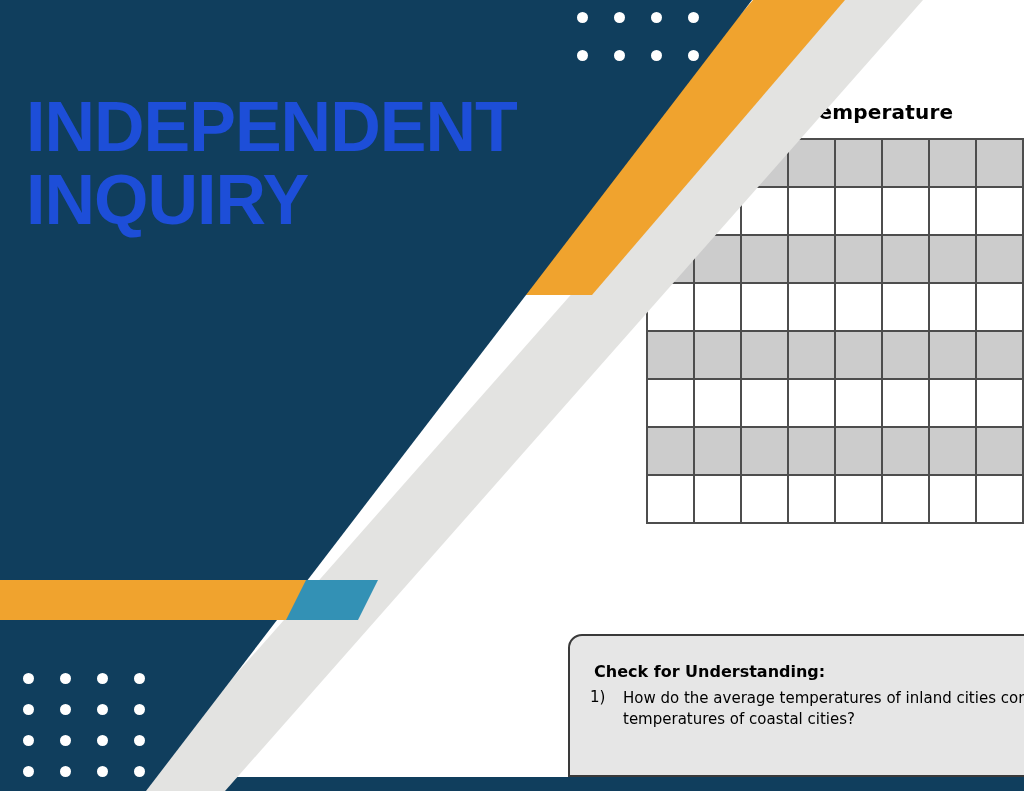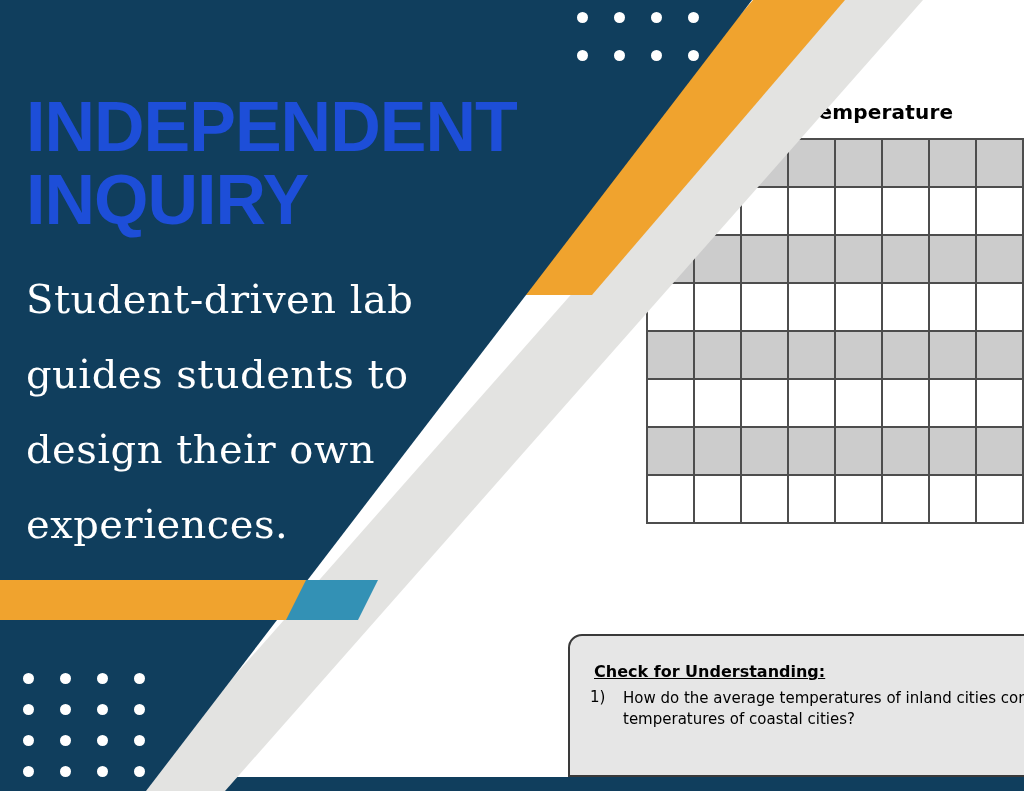--- a/index.html
+++ b/index.html
@@ -71,21 +71,20 @@
   }
   .cfu-title {
     position: absolute;
     left: 24px;
     top: 26px;
     font-family: "DejaVu Sans", sans-serif;
     font-weight: 700;
     font-size: 16px;
     color: #000;
     white-space: nowrap;
-    text-decoration: underline;
   }
   .cfu-num {
     position: absolute;
     left: 20px;
     top: 52px;
     font-family: "DejaVu Sans", sans-serif;
     font-size: 15px;
     color: #000;
   }
   .cfu-q {
@@ -306,21 +305,20 @@
     <div class="bottom-bar"></div>
   </div>
 
   <div class="band-gray"></div>
   <div class="band-orange"></div>
 
   <div class="navy-panel"></div>
 
   <h1 class="heading">INDEPENDENT INQUIRY</h1>
 
-  <p class="subtext">Student-driven lab guides students to design their own experiences.</p>
 
   <div class="bar-orange"></div>
   <div class="bar-teal"></div>
 
   <div class="dots" id="dots-top-right">
       <span class="dot"></span>
       <span class="dot"></span>
       <span class="dot"></span>
       <span class="dot"></span>
       <span class="dot"></span>

